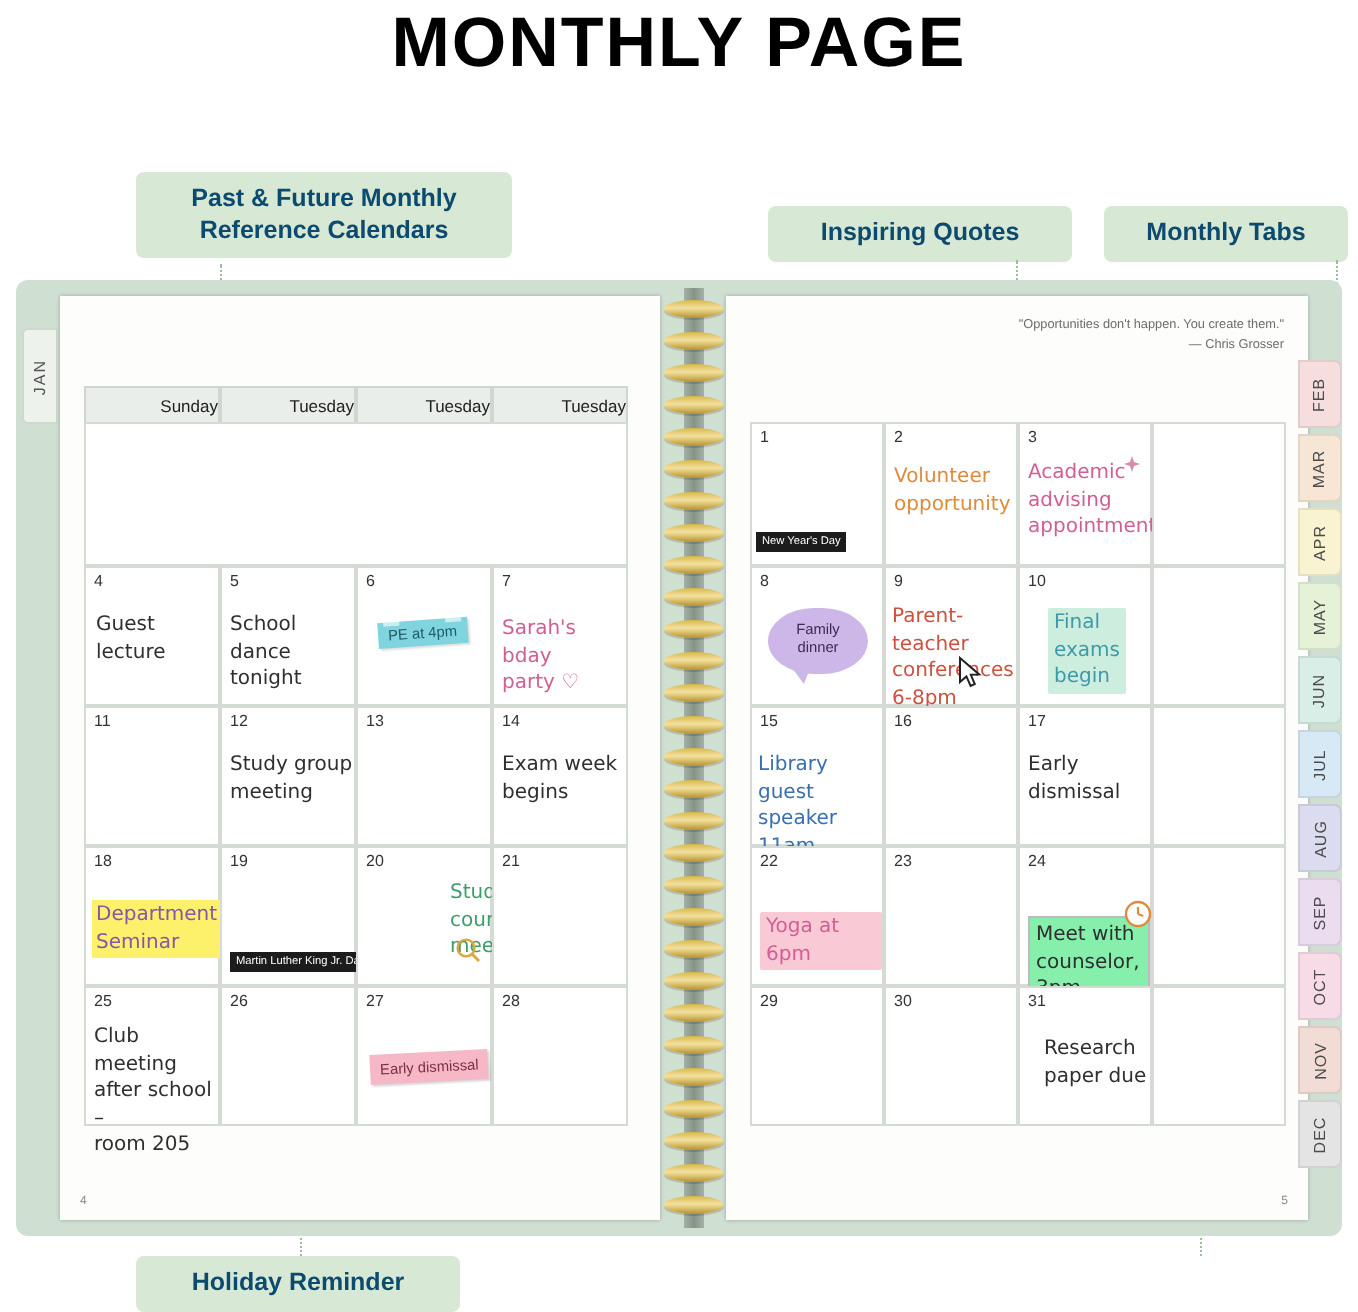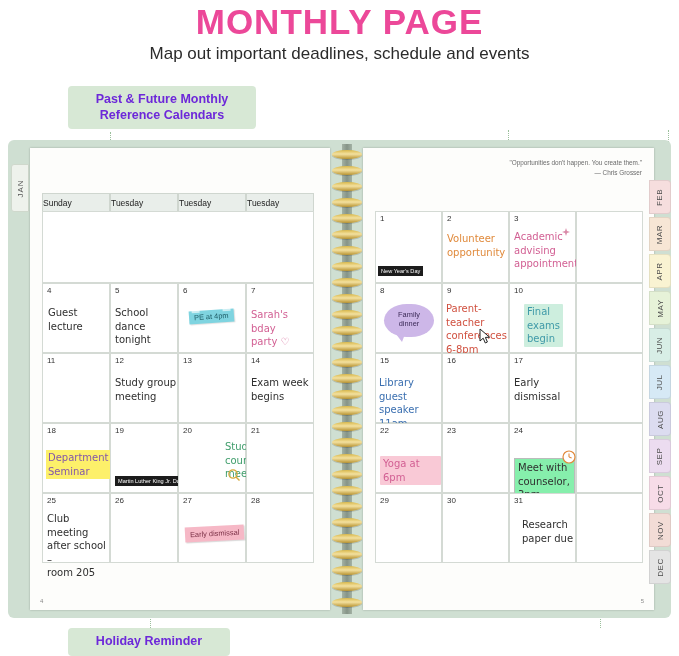--- a/index.html
+++ b/index.html
@@ -10,33 +10,33 @@
     font-family: "Liberation Sans", sans-serif;
     overflow: hidden;
   }
   .page { position: relative; width: 679px; height: 656px; }
 
   
   .hdr-title {
     position: absolute; top: 2px; left: 0; width: 679px;
     text-align: center;
     font-size: 35px; font-weight: bold; letter-spacing: 1px;
-    color: #ec4899;
+    color: #000000;
   }
   .hdr-sub {
     position: absolute; top: 44px; left: 0; width: 679px;
     text-align: center;
     font-size: 17px; color: #2b2b2b;
   }
 
   
   .callout {
     position: absolute;
     background: #d7e8d5;
-    color: #6d28d9;
+    color: #0c4a6e;
     font-size: 12.5px;
     font-weight: bold;
     text-align: center;
     border-radius: 4px;
     padding: 6px 8px;
     line-height: 1.25;
   }
   .leader {
     position: absolute;
     border-left: 1px dotted #9bbf9b;
@@ -127,21 +127,21 @@
   .mini-wrap { position: absolute; left: 34px; top: 66px; display: flex; gap: 14px; }
   .mini { font-size: 5.2px; color: #333; }
   .mini .mt { font-size: 5.6px; font-weight: bold; margin-bottom: 2px; }
   .mini table { border-collapse: collapse; }
   .mini td, .mini th { width: 8px; height: 7px; text-align: center; font-weight: normal; padding: 0; }
   .mini th { color: #666; }
 
   
   .wk-head { position: absolute; display: flex; }
   .wk-head div {
-    font-size: 8.5px; text-align: left; color: #222;
+    font-size: 8.5px; text-align: right; color: #222;
     background: #e9eeea; border: .5px solid #cfd6cf;
     padding: 4px 0;
   }
 
   .grid { position: absolute; }
   .cell {
     position: absolute;
     border: .5px solid #d4dad4;
     background: #fff;
   }
@@ -221,30 +221,35 @@
     text-align: right; line-height: 1.5;
   }
   .pg-num { position: absolute; font-size: 6px; color: #8a8a8a; }
 </style>
 </head>
 <body>
 
 <div class="page">
 
   <div class="hdr-title">MONTHLY PAGE</div>
-  <div class="hdr-sub">Map out important deadlines, schedule and events</div>
 
   <div class="callout" style="left:68px; top:86px; width:188px;">
     <span style="white-space:pre-line">Past &amp; Future Monthly
 Reference Calendars</span>
   </div>
   <div class="leader" style="left:110px; top:132px; height:44px;"></div>
 
+  <div class="callout" style="left:384px; top:103px; width:152px;">
+    <span>Inspiring Quotes</span>
+  </div>
   <div class="leader" style="left:508px; top:130px; height:40px;"></div>
 
+  <div class="callout" style="left:552px; top:103px; width:122px;">
+    <span>Monthly Tabs</span>
+  </div>
   <div class="leader" style="left:668px; top:130px; height:58px;"></div>
 
   <div class="callout" style="left:68px; top:628px; width:162px;">
     <span>Holiday Reminder</span>
   </div>
   <div class="leader" style="left:150px; top:600px; height:28px;"></div>
 
   <div class="leader" style="left:600px; top:576px; height:52px;"></div>
 
   <div class="planner">

